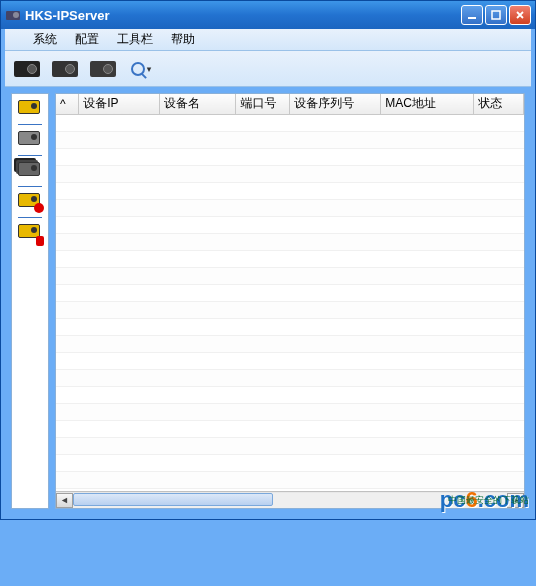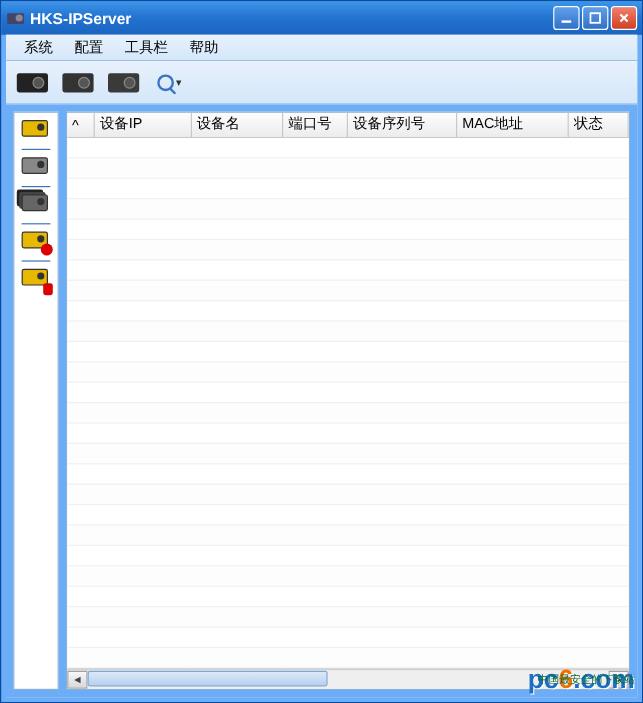--- a/index.html
+++ b/index.html
@@ -7,21 +7,21 @@
   font-family: "SimSun", Tahoma, sans-serif;
   font-size: 12px;
   background: #6badf6;
   width: 536px;
   height: 586px;
   overflow: hidden;
   position: relative;
 }
 .window {
   width: 536px;
-  height: 586px;
+  height: 520px;
   background: linear-gradient(to bottom, #2a7bd4 0%, #6badf6 5%, #6badf6 100%);
   border: 1px solid #0a4a9e;
   position: relative;
 }
 .titlebar {
   height: 28px;
   background: linear-gradient(to bottom, #3d95e8 0%, #2272d0 50%, #1b65c0 100%);
   display: flex;
   align-items: center;
   padding: 0 4px;
@@ -53,21 +53,21 @@
   background: #fff;
   display: flex;
   flex-direction: column;
 }
 .menubar {
   height: 22px;
   background: linear-gradient(to bottom, #e8f1fc, #d4e7fa);
   border-bottom: 1px solid #9ac1e8;
   display: flex;
   align-items: center;
-  padding: 0 7px;
+  padding: 0 20px;
   gap: 2px;
 }
 .menu-item {
   padding: 2px 8px;
   cursor: pointer;
 }
 
 .toolbar {
   height: 36px;
   background: linear-gradient(to bottom, #e8f1fc, #d4e7fa);

